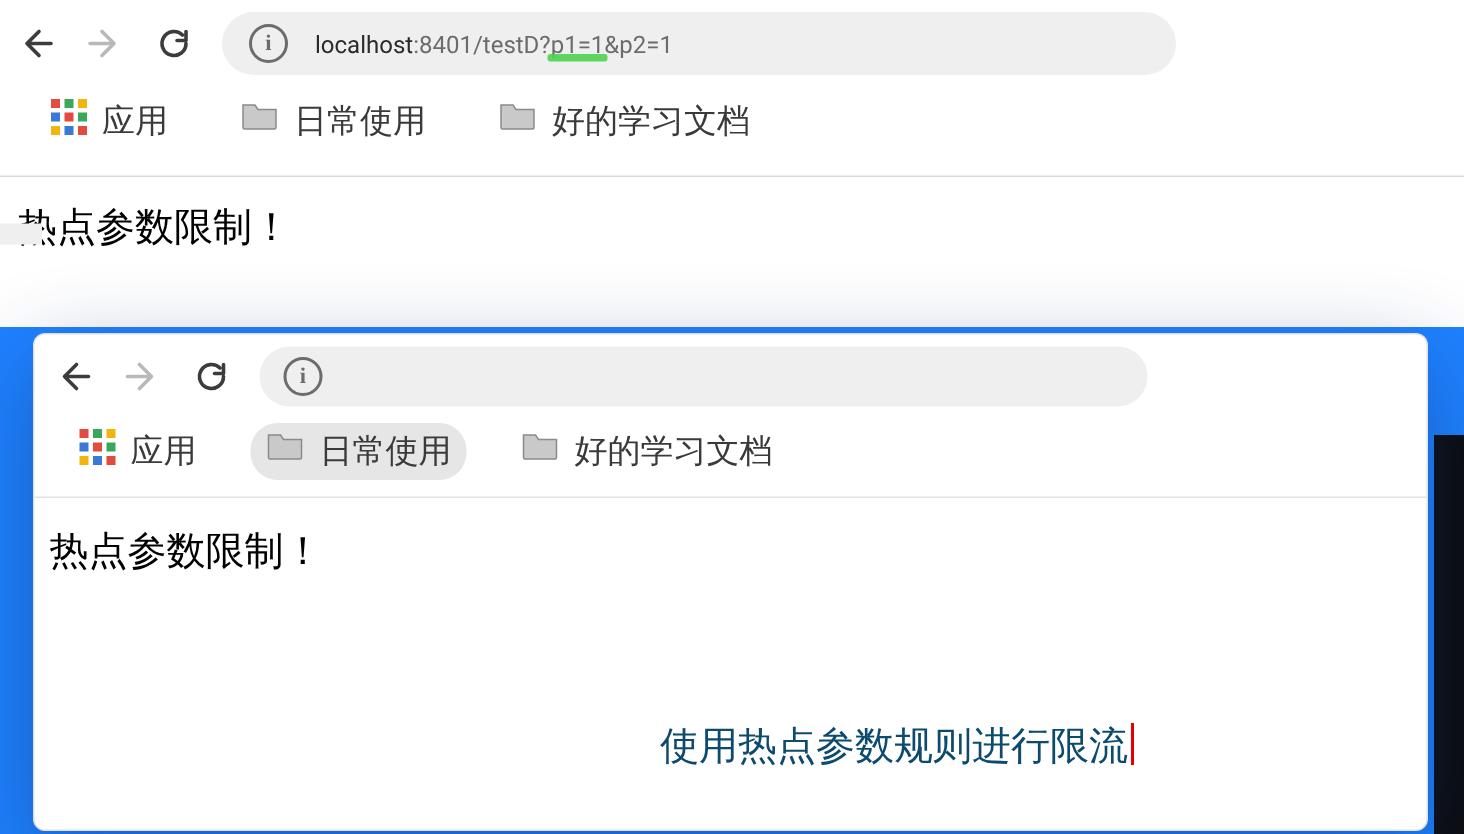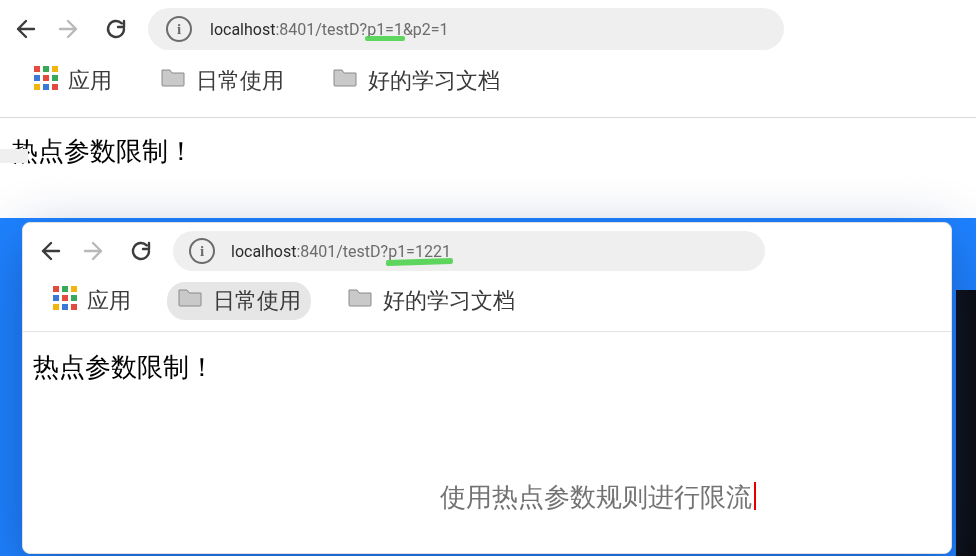--- a/index.html
+++ b/index.html
@@ -36,21 +36,21 @@
   .inner-wrap{position:absolute;left:0;right:0;top:218px;bottom:0;background:#1e82ff;padding-top:10px}
   
   .dark-strip{position:absolute;right:0;top:290px;width:20px;height:266px;background:#0b0b0b}
   .inner-win{position:absolute;left:22px;top:222px;width:928px;height:330px;background:#fff;border:1px solid #e0e0e0;border-radius:8px;box-shadow:0 20px 60px rgba(20,50,120,.45),0 0 0 3px rgba(30,130,255,.25)}
   .inner-toolbar{height:56px;display:flex;align-items:center;gap:18px;padding:0 12px}
   .inner-addr{flex:1 1 auto;max-width:560px;height:40px;background:#efefef;border-radius:22px;display:flex;align-items:center;padding:0 16px;gap:16px;color:#6c6c6c}
   .inner-bkbar{height:44px;display:flex;align-items:center;gap:26px;padding:0 20px}
   .inner-divider{height:1px;background:#e2e2e2;margin-top:8px}
   .page-in{padding:18px 10px;font-size:26px}
 
-  .note{position:absolute;left:440px;top:480px;color:#737373;font-size:26px}
+  .note{position:absolute;left:440px;top:480px;color:#0c4a6e;font-size:26px}
   .cursor{display:inline-block;width:2px;height:28px;background:#e50000;vertical-align:-4px;margin-left:2px}
 
   
   .corner-shade{position:absolute;left:0;top:149px;width:28px;height:14px;background:#efefef}
 </style>
 </head>
 <body>
 
 <div class="outer-toolbar">
   <div class="nav-btn">
@@ -135,23 +135,20 @@
     </div>
     <div class="nav-btn">
       <svg width="24" height="24" viewBox="0 0 24 24">
           <path d="M20 12a8 8 0 1 1-2.34-5.66M20 4v6h-6" stroke="#3c3c3c" stroke-width="2.4" fill="none" stroke-linecap="round" stroke-linejoin="round"></path>
         </svg>
     </div>
     <div class="inner-addr">
       <div class="info-ic">
           <span>i</span>
         </div>
-      <div class="url">
-        <span class="host">localhost</span><span class="rest">:8401/testD?</span><span class="rest hl swoosh">p1=1221</span>
-      </div>
     </div>
   </div>
 
   <div class="inner-bkbar">
     <div class="bk">
       <span class="apps-ic">
         <span class="c1"></span>
           <span class="c2"></span>
           <span class="c3"></span>
         <span class="c4"></span>

